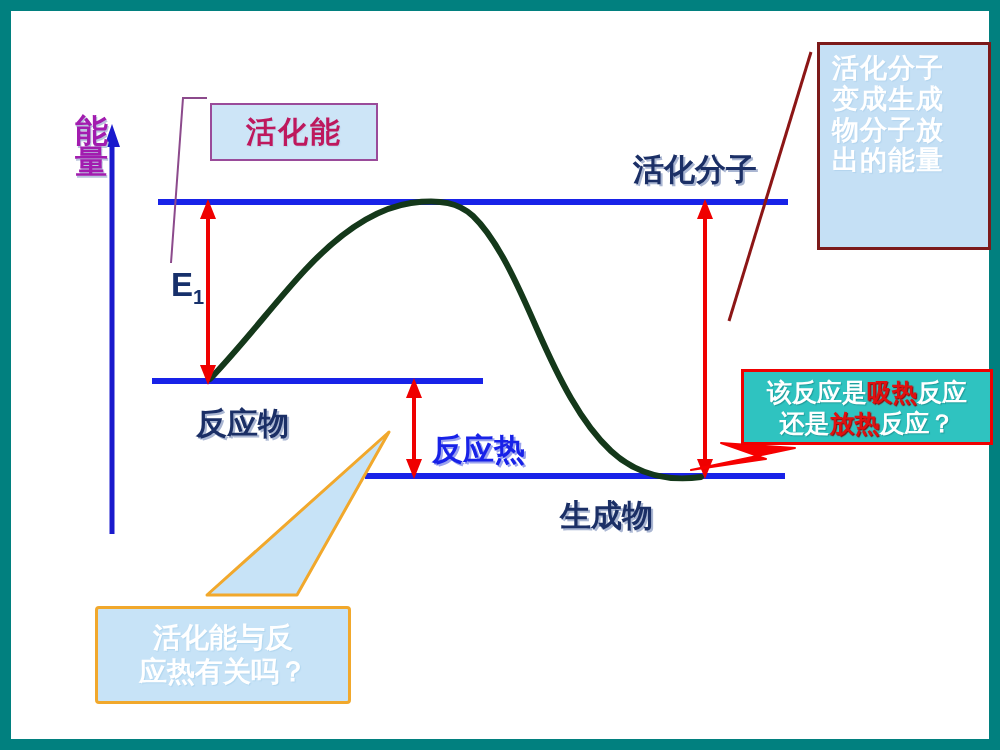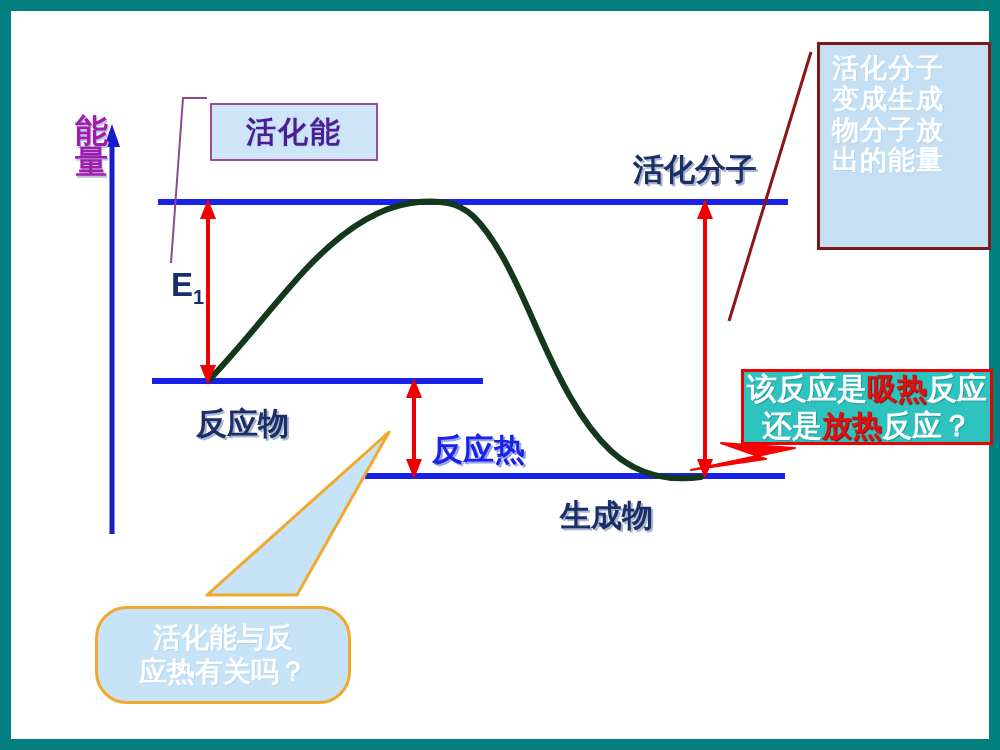--- a/index.html
+++ b/index.html
@@ -63,21 +63,21 @@
 
   
   .box-activation{
     left:199px;top:92px;
     width:164px;height:54px;
     background:#cde5f7;
     border:2px solid #9a4b9a;
     display:flex;align-items:center;justify-content:center;
   }
   .box-activation span{
-    color:#4c1d95;
+    color:#be185d;
     font-size:30px;
     font-weight:bold;
     letter-spacing:2px;
     text-shadow:1px 1px 1px #bcd8ef;
     font-family:"DejaVu Sans","Liberation Sans",sans-serif;
   }
 
   
   .box-release{
     left:806px;top:31px;
@@ -104,36 +104,36 @@
     width:252px;height:76px;
     background:#2fc3c0;
     border:3px solid #ef0000;
     box-sizing:border-box;
     display:flex;flex-direction:column;
     align-items:center;justify-content:center;
     padding-top:1px;
   }
   .box-question .qline{
     color:#ffffff;
-    font-size:30px;
+    font-size:25px;
     font-weight:bold;
     line-height:1.22;
     white-space:nowrap;
     text-shadow:1px 1px 1px #1f9c9a;
-    font-family:Liberation Serif, serif;
+    font-family:Liberation Sans, sans-serif;
   }
   .box-question .hl{color:#e01010;text-shadow:1px 1px 1px #8a0c0c;}
 
   
   .box-callout{
     left:84px;top:595px;
     width:256px;height:98px;
     background:#c7e3f7;
     border:3px solid #f1a82c;
-    border-radius:32px;
+    border-radius:4px;
     box-sizing:border-box;
     display:flex;flex-direction:column;
     align-items:center;justify-content:center;
   }
   .box-callout .cline{
     color:#ffffff;
     font-size:28px;
     font-weight:bold;
     line-height:1.2;
     white-space:nowrap;

